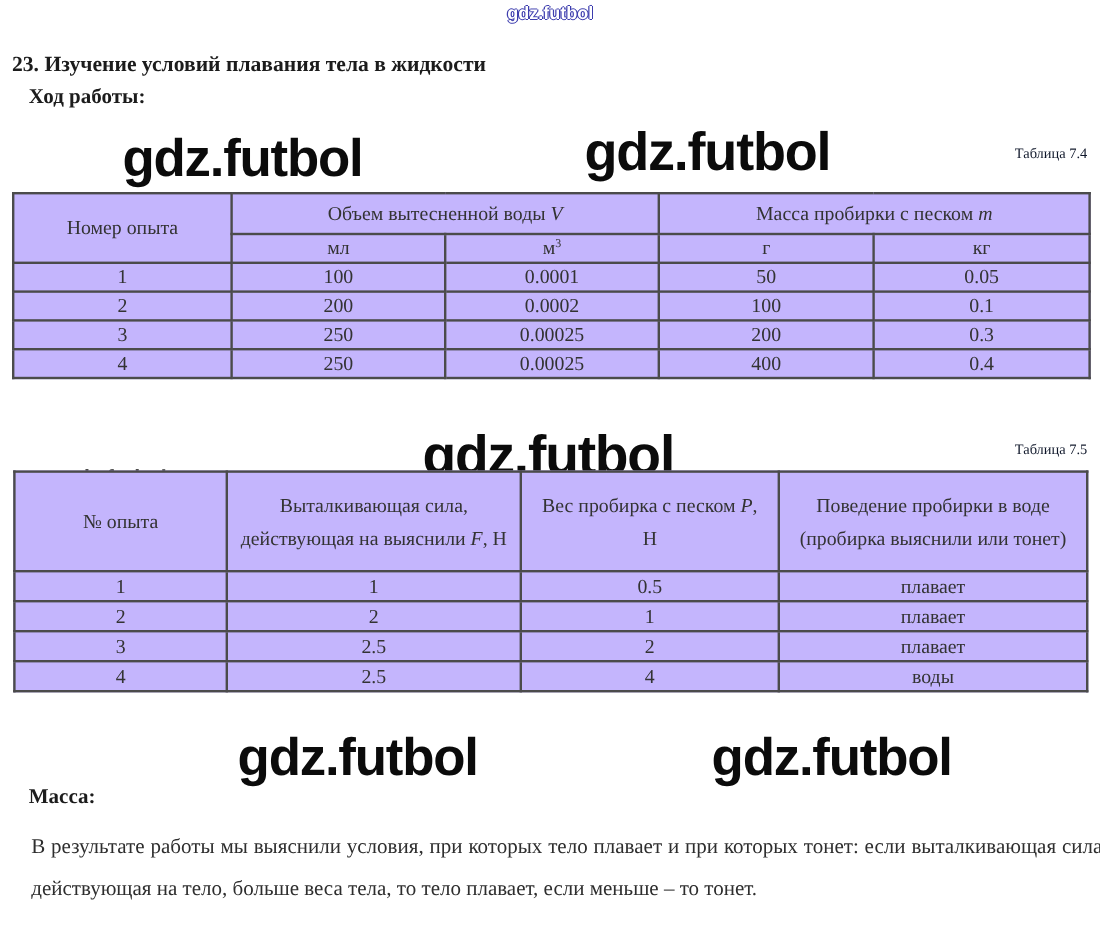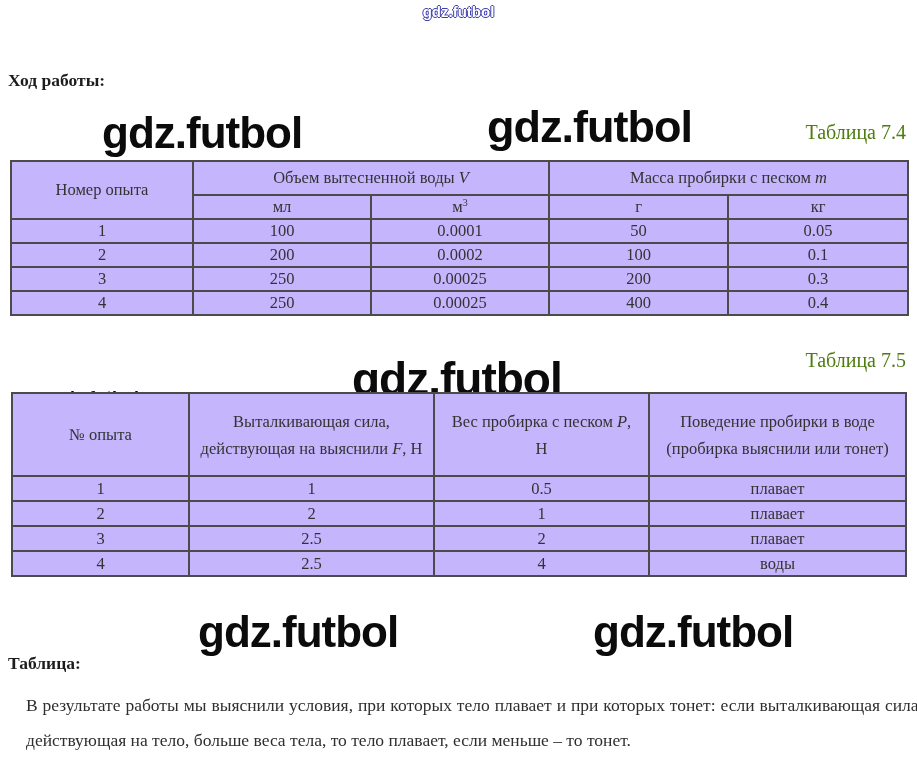--- a/index.html
+++ b/index.html
@@ -22,26 +22,26 @@
   }
   .wm-a1 { top:111px; left:102px; font-size:44px; }
   .wm-a2 { top:104px; left:487px; font-size:45px; }
   .wm-b-left  { top:389px; left:53px;  font-size:18px; font-weight:600; letter-spacing:0; }
   .wm-b-center{ top:356px; left:352px; font-size:46px; }
   .wm-b-right { top:393px; left:745px; font-size:15px; font-weight:600; letter-spacing:0; }
   .wm-c1 { top:610px; left:198px; font-size:44px; }
   .wm-c2 { top:610px; left:593px; font-size:44px; }
   
   .title { position:absolute; top:31px; left:10px; font-size:18px; font-weight:bold; color:#1c1c1c; }
-  .section-label { position:absolute; left:8px; font-size:17.5px; font-weight:bold; color:#1c1c1c; }
+  .section-label { position:absolute; left:24px; font-size:17.5px; font-weight:bold; color:#1c1c1c; }
   .work-label { top:70px; }
   .conclusions-label { top:653px; }
-  .caption { position:absolute; right:11px; font-size:20px; color:#4d7c0f; }
+  .caption { position:absolute; right:11px; font-size:12px; color:#0f172a; }
   .caption-t1 { top:121px; }
-  .caption-t2 { top:349px; }
+  .caption-t2 { top:367px; }
   
   table { position:absolute; border-collapse:collapse; table-layout:fixed; background:#c4b5fd; }
   th, td {
     border:2px solid #4b4b4b; font-weight:normal; font-size:16.5px;
     color:#333333; text-align:center; vertical-align:middle; padding:0 4px;
   }
   .tbl1 { top:160px; left:10px; width:897px; }
   .tbl1 .row-group th { height:34px; }
   .tbl1 .row-units th { height:24px; }
   .tbl1 td { height:24px; line-height:22px; }
@@ -56,20 +56,21 @@
     font-size:17.5px; line-height:35px; text-align:justify; color:#2e2e2e; margin:0;
   }
 </style>
 </head>
 <body>
 
 <div class="page">
 
   <div class="wm-blue">gdz.futbol</div>
 
+  <h1 class="title">23. Изучение условий плавания тела в жидкости</h1>
   <div class="section-label work-label">Ход работы:</div>
 
   <span class="wm wm-a1">gdz.futbol</span>
   <span class="wm wm-a2">gdz.futbol</span>
 
   <div class="caption caption-t1">Таблица 7.4</div>
 
   <table class="tbl1">
     <colgroup>
       <col style="width:182px">
@@ -168,16 +169,16 @@
         <td>2.5</td>
         <td>4</td>
         <td>воды</td>
       </tr>
     </tbody>
   </table>
 
   <span class="wm wm-c1">gdz.futbol</span>
   <span class="wm wm-c2">gdz.futbol</span>
 
-  <div class="section-label conclusions-label">Таблица:</div>
+  <div class="section-label conclusions-label">Масса:</div>
   <p class="conclusion">В результате работы мы выяснили условия, при которых тело плавает и при которых тонет: если выталкивающая сила, действующая на тело, больше веса тела, то тело плавает, если меньше – то тонет.</p>
 
 </div>
 
 </body></html>

